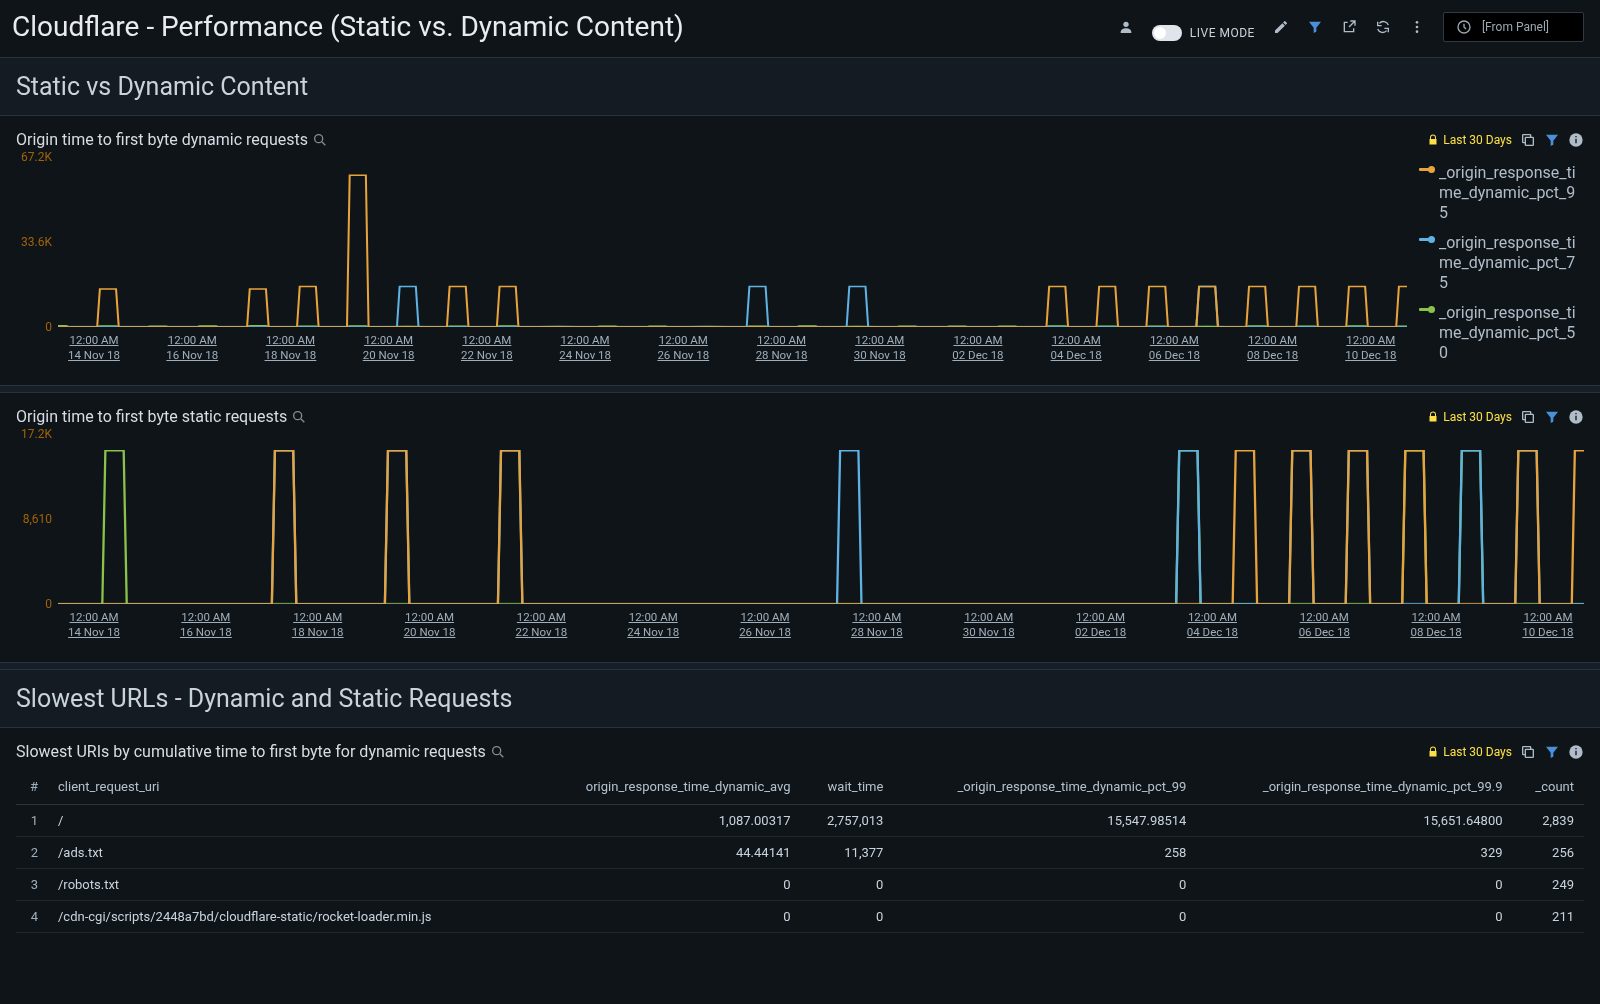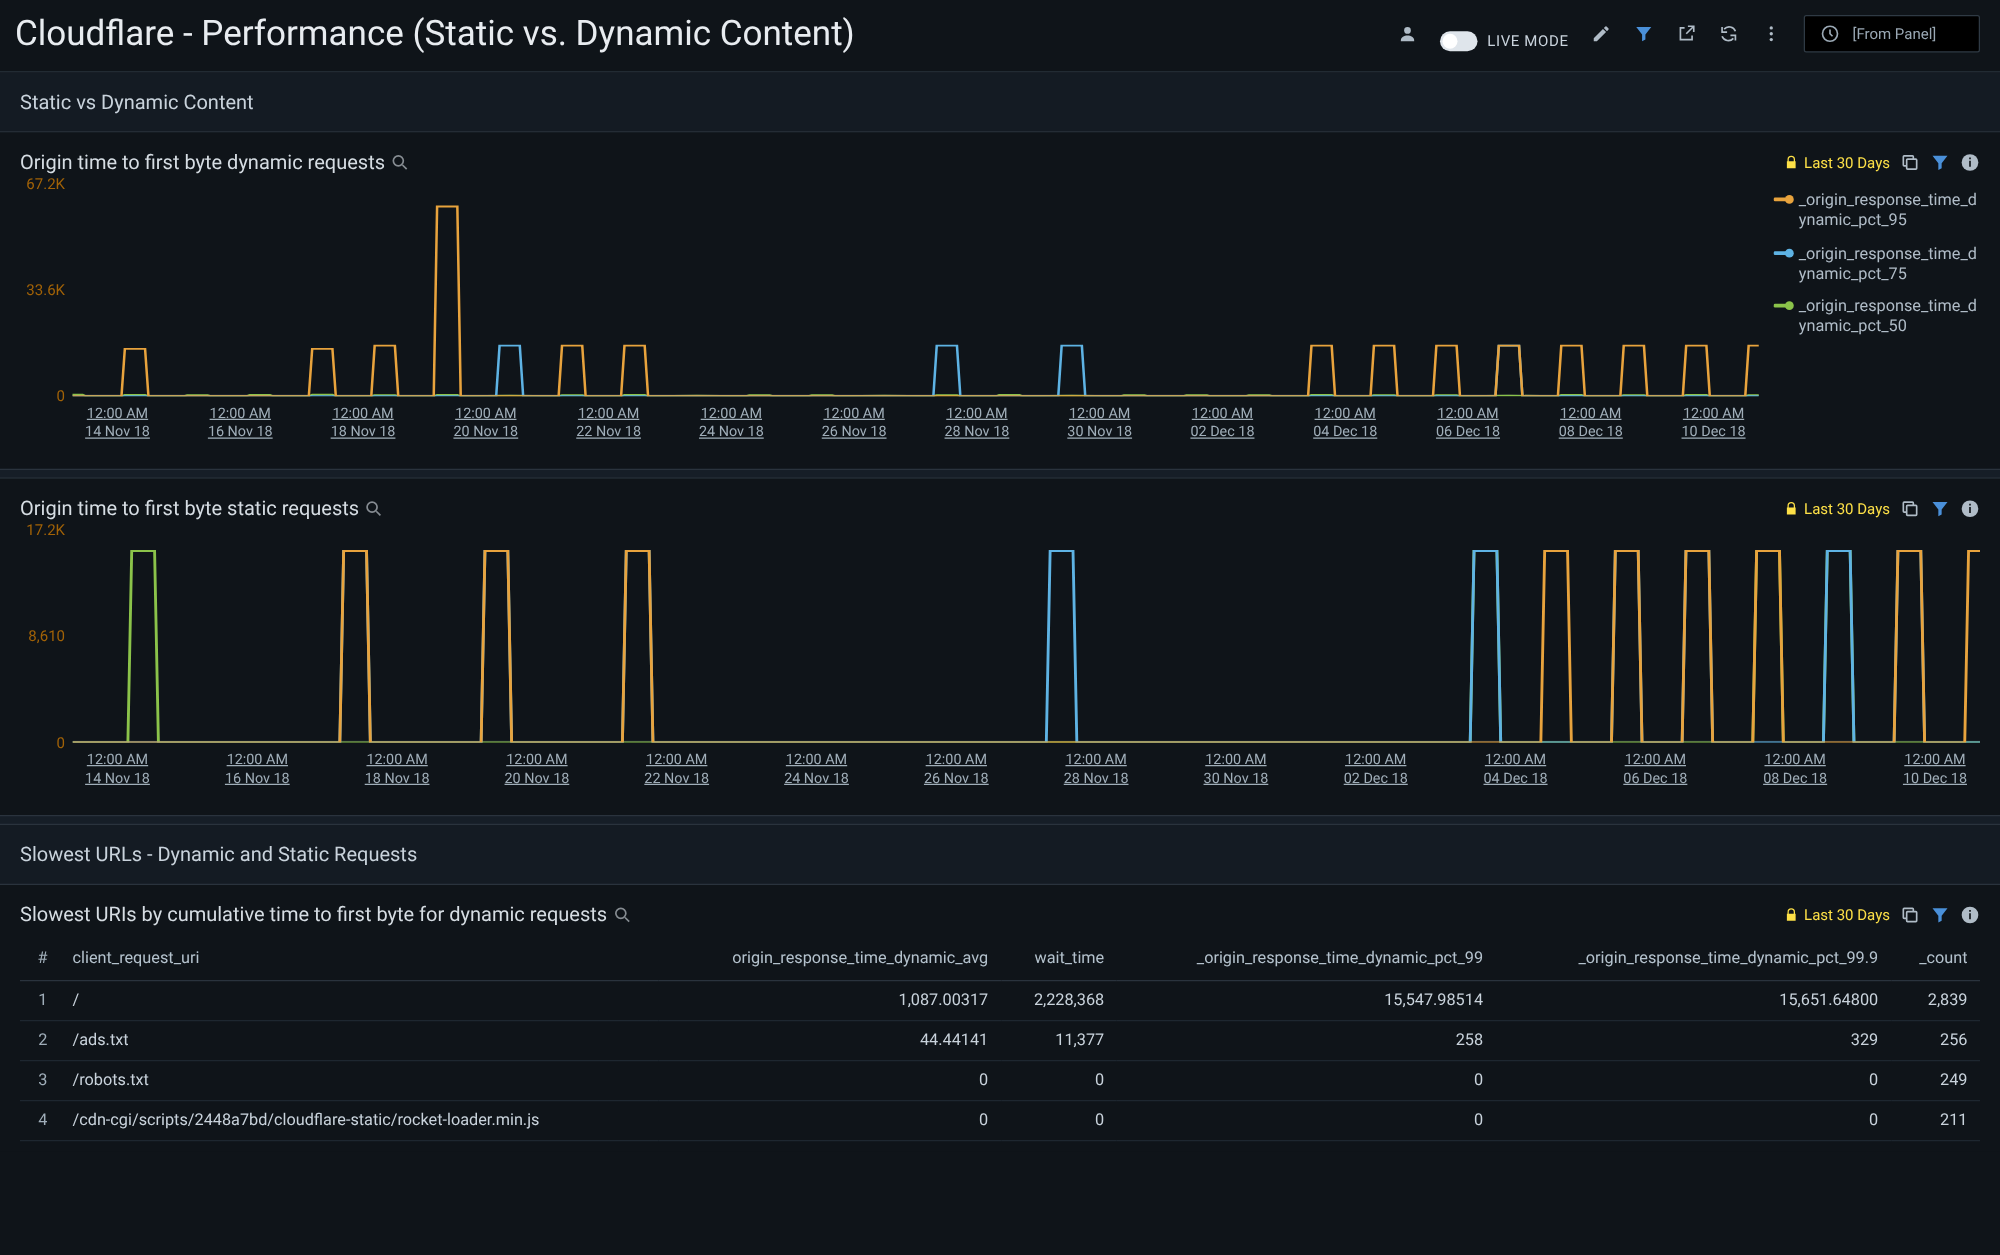--- a/index.html
+++ b/index.html
@@ -33,33 +33,33 @@
   width: 12px; height: 12px; background: #fff; border-radius: 50%;
 }
 .icon-btn { cursor: pointer; color: #b0bcc7; display: flex; align-items: center; }
 .icon-btn.active { color: #4a90d9; }
 .from-panel {
   background: #000000; border: 1px solid #2f3a44;
   padding: 6px 34px 6px 12px; font-size: 12px; color: #9aa8b4;
   display: flex; align-items: center; gap: 10px; border-radius: 2px;
 }
 .section-title {
-  font-size: 16px; font-weight: 400; color: #c9d3dc;
+  font-size: 25px; font-weight: 400; color: #c9d3dc;
   padding: 14px 16px; border-bottom: 1px solid #2a333d;
   background: #141b23;
 }
 .panel { padding: 14px 16px 8px 16px; background: #0f1419; }
 .panel-header { display: flex; align-items: center; margin-bottom: 8px; }
 .panel-title { font-size: 16px; color: #d6dde3; flex: 1; display: flex; align-items: center; gap: 4px; }
 .panel-controls { display: flex; align-items: center; gap: 8px; font-size: 12px; }
 .time-range { color: #fde047; display: flex; align-items: center; gap: 4px; }
 .chart-area { display: flex; gap: 12px; }
 .chart { flex: 1; position: relative; height: 220px; }
 .chart svg { width: 100%; height: 100%; }
-.legend { width: 165px; font-size: 13px; padding-top: 6px; }
+.legend { width: 165px; font-size: 16px; padding-top: 6px; }
 .legend-item { display: flex; align-items: flex-start; gap: 6px; margin-bottom: 10px; color: #b0bcc7; }
 .legend-swatch { width: 14px; height: 3px; border-radius: 1px; margin-top: 5px; flex-shrink: 0; position: relative; }
 .legend-swatch::after { content: ""; position: absolute; right: -2px; top: -2px; width: 7px; height: 7px; border-radius: 50%; background: inherit; }
 .legend-label { line-height: 1.25; word-break: break-all; }
 .y-axis-label { position: absolute; right: calc(100% + 6px); font-size: 12px; color: #a16207; transform: translateY(-50%); white-space: nowrap; }
 .x-axis { display: flex; justify-content: space-between; padding: 6px 0 4px 42px; }
 .x-tick { font-size: 11.5px; color: #a0aeb9; text-align: center; line-height: 1.3; width: 72px; text-decoration: underline; }
 .divider { height: 8px; background: #161e27; border-top: 1px solid #2a333d; border-bottom: 1px solid #2a333d; }
 .table { width: 100%; border-collapse: collapse; font-size: 13px; }
 .table th { text-align: left; padding: 10px 10px; color: #b4c2cd; font-weight: 400; border-bottom: 1px solid #2a333d; }
@@ -325,21 +325,21 @@
           <th class="num">_origin_response_time_dynamic_pct_99</th>
           <th class="num">_origin_response_time_dynamic_pct_99.9</th>
           <th class="num">_count</th>
         </tr>
       </thead>
     <tbody id="tbody">
         <tr>
           <td class="idx">1</td>
     <td>/</td>
     <td class="num">1,087.00317</td>
-    <td class="num">2,228,368</td>
+    <td class="num">2,757,013</td>
     <td class="num">15,547.98514</td>
     <td class="num">15,651.64800</td>
     <td class="num">2,839</td>
         </tr>
         <tr>
           <td class="idx">2</td>
     <td>/ads.txt</td>
     <td class="num">44.44141</td>
     <td class="num">11,377</td>
     <td class="num">258</td>

